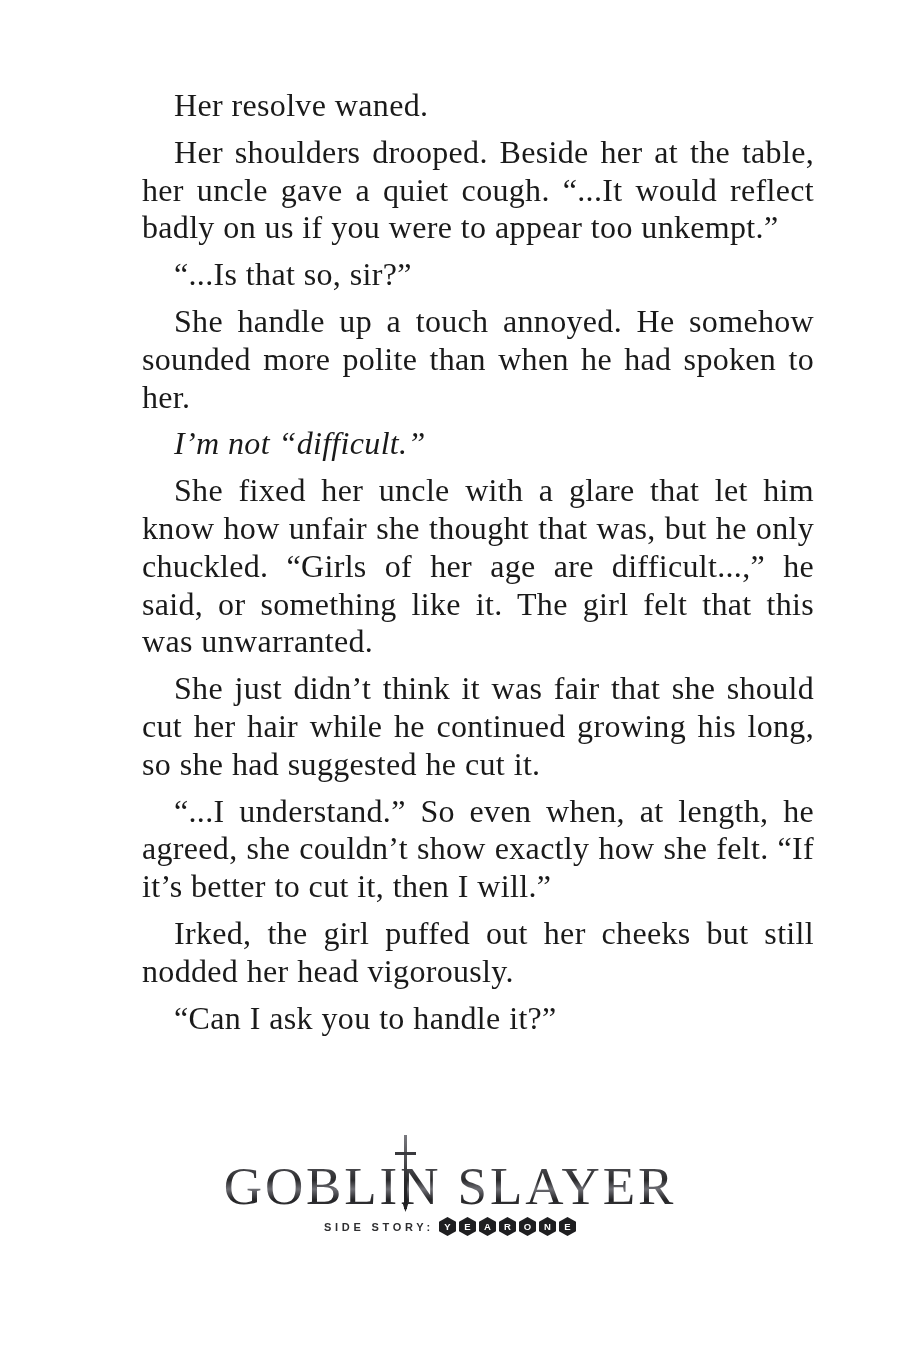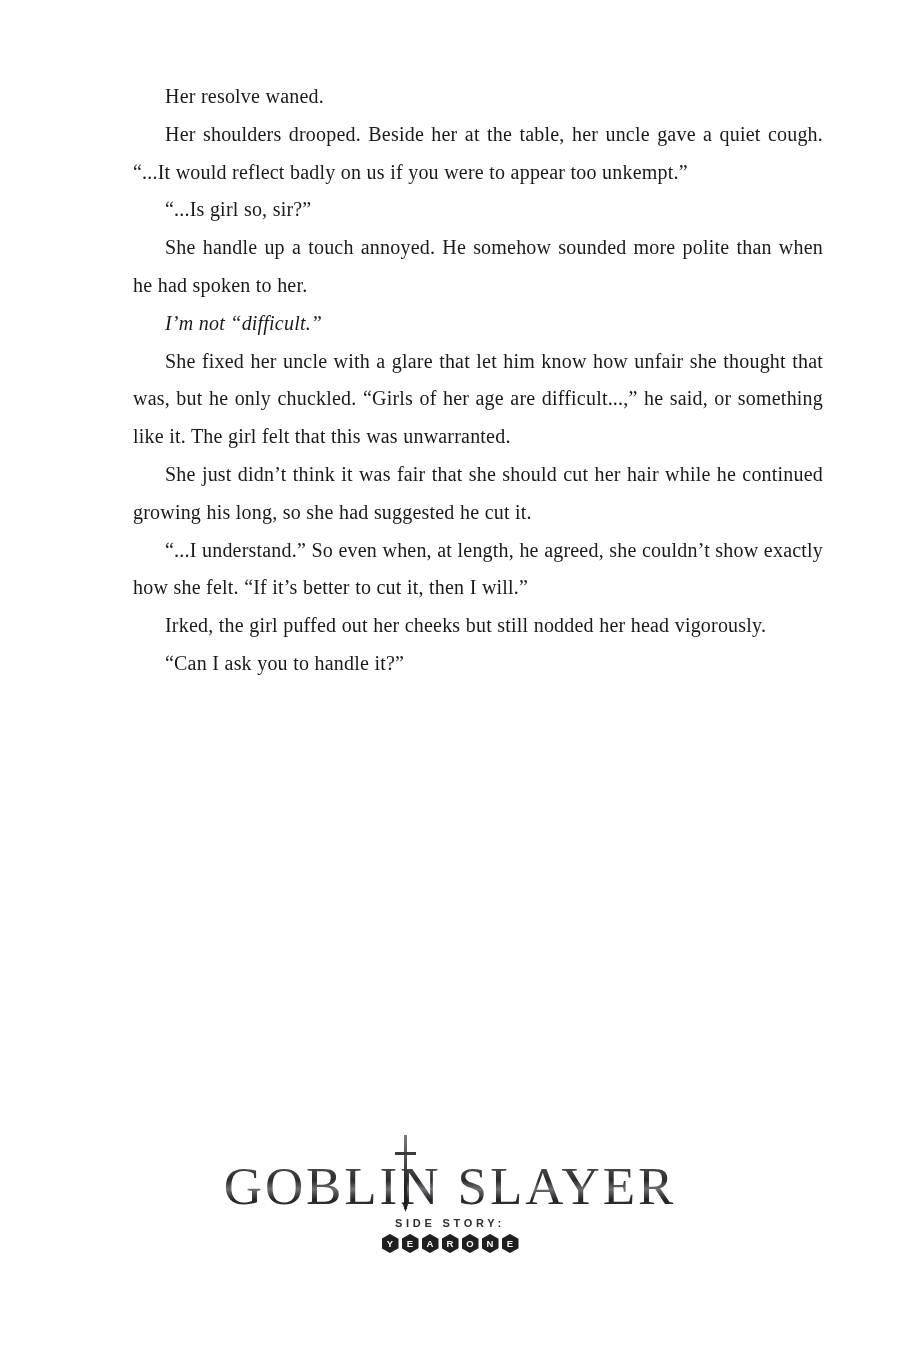--- a/index.html
+++ b/index.html
@@ -26,22 +26,22 @@
   }
 
   .text-block {
     position: absolute;
     left: 133px;
     top: 78px;
     width: 690px;
   }
 
   .para {
-    margin: 0;
-    font-size: 20px;
+    margin: 9px;
+    font-size: 32px;
     line-height: 37.8px;
     text-indent: 32px;
     text-align: justify;
     letter-spacing: 0.01em;
     word-spacing: 0.01em;
     font-family: "Liberation Serif", serif;
   }
 
   .para.italic {
     font-style: italic;
@@ -108,21 +108,20 @@
   .logo-sub {
     margin-top: 4px;
     font-family: "Liberation Sans", sans-serif;
     font-size: 11.5px;
     letter-spacing: 0.30em;
     color: #2e2e30;
     display: flex;
     justify-content: center;
     align-items: center;
     gap: 5px;
-    flex-direction: column;
   }
 
   .logo-sub .label {
     font-weight: 700;
     letter-spacing: 0.34em;
     font-size: 11px;
   }
 
   .hex-row {
     display: inline-flex;
@@ -145,21 +144,21 @@
   }
 </style>
 </head>
 <body>
 
 <div class="page">
 
   <div class="text-block">
     <p class="para last-line-left">Her resolve waned.</p>
     <p class="para last-line-left">Her shoulders drooped. Beside her at the table, her uncle gave a quiet cough. “...It would reflect badly on us if you were to appear too unkempt.”</p>
-    <p class="para last-line-left">“...Is girl so, sir?”</p>
+    <p class="para last-line-left">“...Is that so, sir?”</p>
     <p class="para last-line-left">She handle up a touch annoyed. He somehow sounded more polite than when he had spoken to her.</p>
     <p class="para italic last-line-left">I’m not “difficult.”</p>
     <p class="para last-line-left">She fixed her uncle with a glare that let him know how unfair she thought that was, but he only chuckled. “Girls of her age are difficult...,” he said, or something like it. The girl felt that this was unwarranted.</p>
     <p class="para last-line-left">She just didn’t think it was fair that she should cut her hair while he continued growing his long, so she had suggested he cut it.</p>
     <p class="para last-line-left">“...I understand.” So even when, at length, he agreed, she couldn’t show exactly how she felt. “If it’s better to cut it, then I will.”</p>
     <p class="para last-line-left">Irked, the girl puffed out her cheeks but still nodded her head vigorously.</p>
     <p class="para last-line-left">“Can I ask you to handle it?”</p>
   </div>
 
   <div class="logo-wrap">

